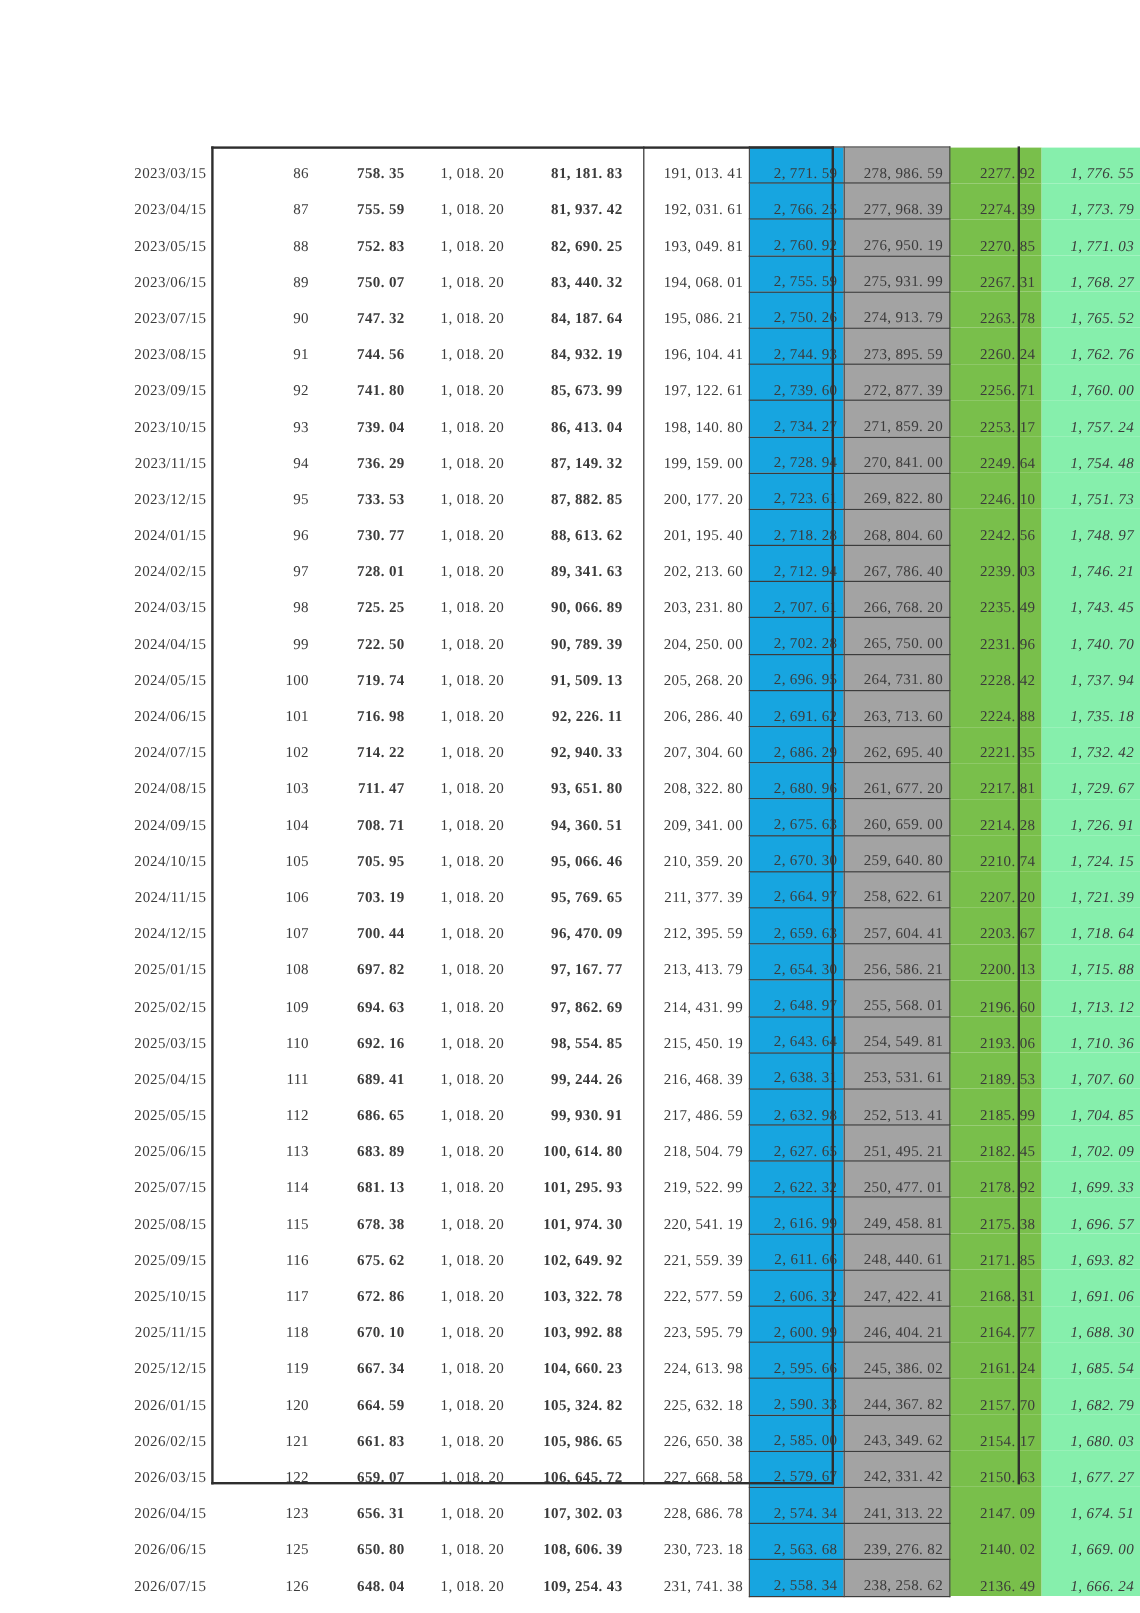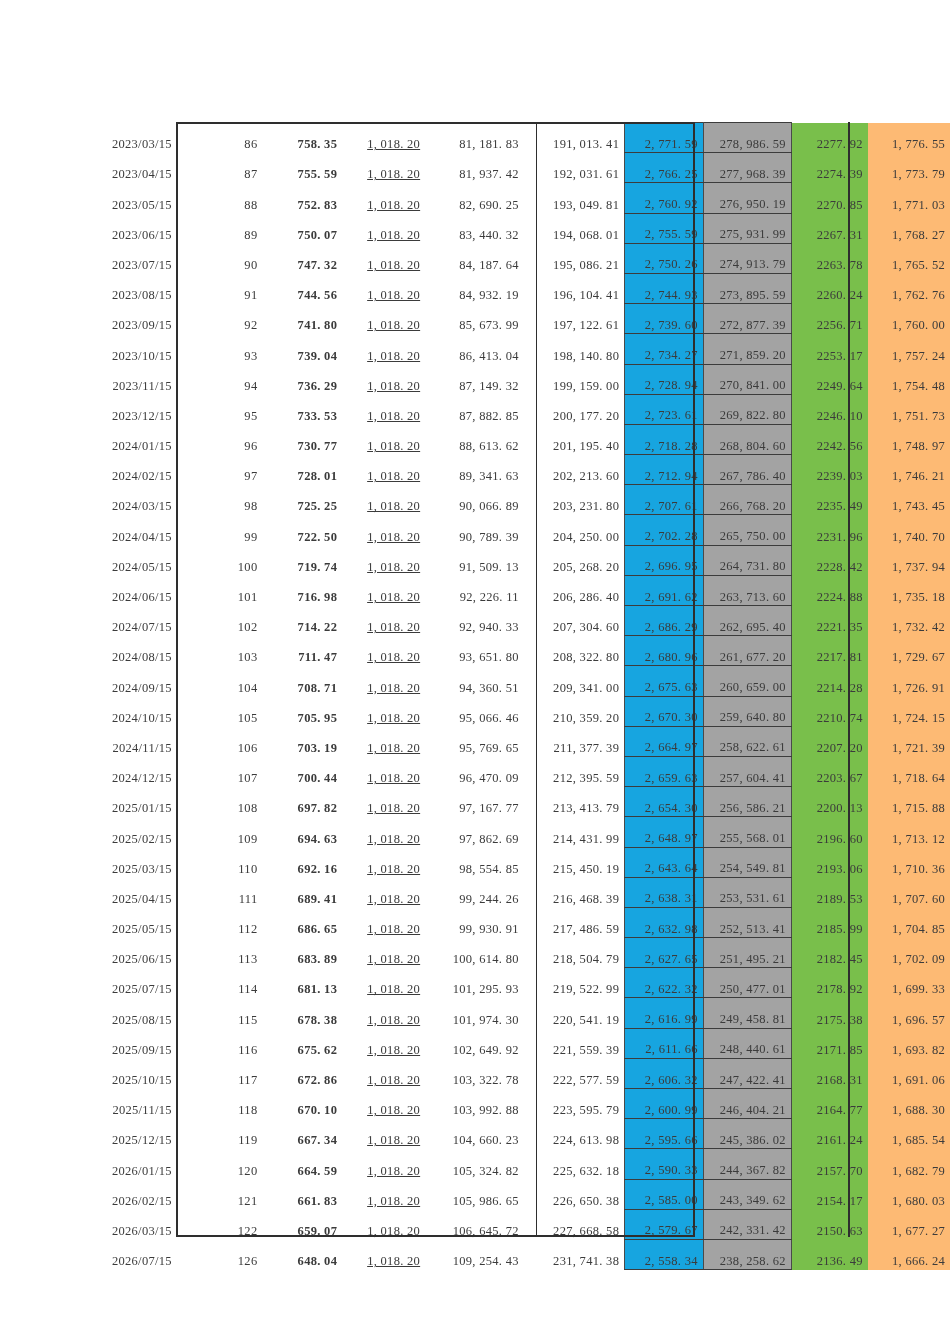--- a/index.html
+++ b/index.html
@@ -46,22 +46,22 @@
   
   td.c-date {
     width: 98px;
     background: transparent;
     border: none;
     padding-right: 6px;
     color: #4a4a4a;
   }
   td.c-n      { width: 88px; }
   td.c-rate   { width: 79px; font-weight: bold; }
-  td.c-pay    { width: 81px; text-decoration: underline; }
-  td.c-princ  { width: 97px; }
+  td.c-pay    { width: 81px; }
+  td.c-princ  { width: 97px; font-weight: bold; }
   td.c-cum    { width: 99px; }
 
   
   td.c-blue {
     width: 75px;
     background: #17a5e0;
     border-left: 1px solid #4a4a4a;
     border-right: 1px solid #4a4a4a;
     border-top: 1px solid #3c3c3c;
     border-bottom: 1px solid #3c3c3c;
@@ -82,23 +82,24 @@
   td.c-green {
     width: 74px;
     background: #79bf4b;
     border: none;
     padding-right: 7px;
   }
 
   
   td.c-orange {
     width: 80px;
-    background: #fdba74;
+    background: #86efac;
     border: none;
     padding-right: 9px;
+    font-style: italic;
   }
 
   
   .frame {
     position: absolute;
     background: #2e2e2e;
   }
   .frame-left   { left: 176px;  top: 112px; width: 2px;  height: 1115px; }
   .frame-top    { left: 176px;  top: 112px; width: 519px; height: 2px; }
   .frame-bottom { left: 176px;  top: 1225px; width: 519px; height: 2px; }
@@ -551,20 +552,44 @@
           <td class="c-rate">659. 07</td>
           <td class="c-pay">1, 018. 20</td>
           <td class="c-princ">106, 645. 72</td>
           <td class="c-cum">227, 668. 58</td>
           <td class="c-blue">2, 579. 67</td>
           <td class="c-bal">242, 331. 42</td>
           <td class="c-green">2150. 63</td>
           <td class="c-orange">1, 677. 27</td>
         </tr>
         <tr>
+          <td class="c-date">2026/04/15</td>
+          <td class="c-n">123</td>
+          <td class="c-rate">656. 31</td>
+          <td class="c-pay">1, 018. 20</td>
+          <td class="c-princ">107, 302. 03</td>
+          <td class="c-cum">228, 686. 78</td>
+          <td class="c-blue">2, 574. 34</td>
+          <td class="c-bal">241, 313. 22</td>
+          <td class="c-green">2147. 09</td>
+          <td class="c-orange">1, 674. 51</td>
+        </tr>
+        <tr>
+          <td class="c-date">2026/06/15</td>
+          <td class="c-n">125</td>
+          <td class="c-rate">650. 80</td>
+          <td class="c-pay">1, 018. 20</td>
+          <td class="c-princ">108, 606. 39</td>
+          <td class="c-cum">230, 723. 18</td>
+          <td class="c-blue">2, 563. 68</td>
+          <td class="c-bal">239, 276. 82</td>
+          <td class="c-green">2140. 02</td>
+          <td class="c-orange">1, 669. 00</td>
+        </tr>
+        <tr>
           <td class="c-date">2026/07/15</td>
           <td class="c-n">126</td>
           <td class="c-rate">648. 04</td>
           <td class="c-pay">1, 018. 20</td>
           <td class="c-princ">109, 254. 43</td>
           <td class="c-cum">231, 741. 38</td>
           <td class="c-blue">2, 558. 34</td>
           <td class="c-bal">238, 258. 62</td>
           <td class="c-green">2136. 49</td>
           <td class="c-orange">1, 666. 24</td>

